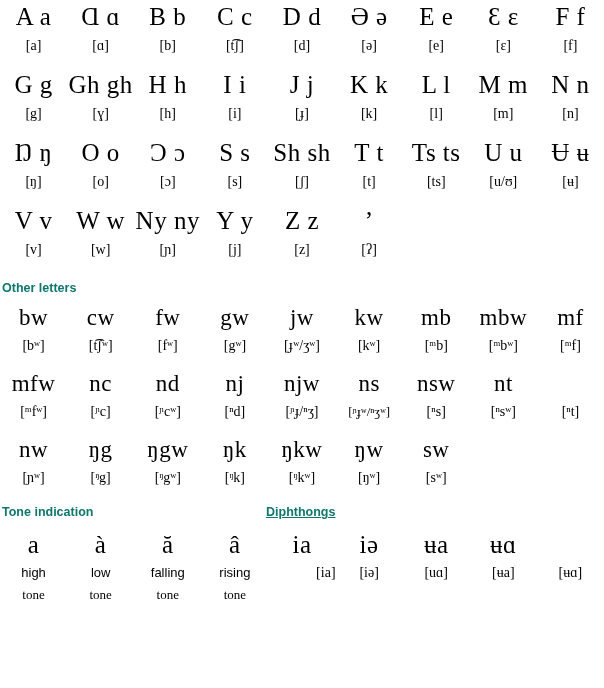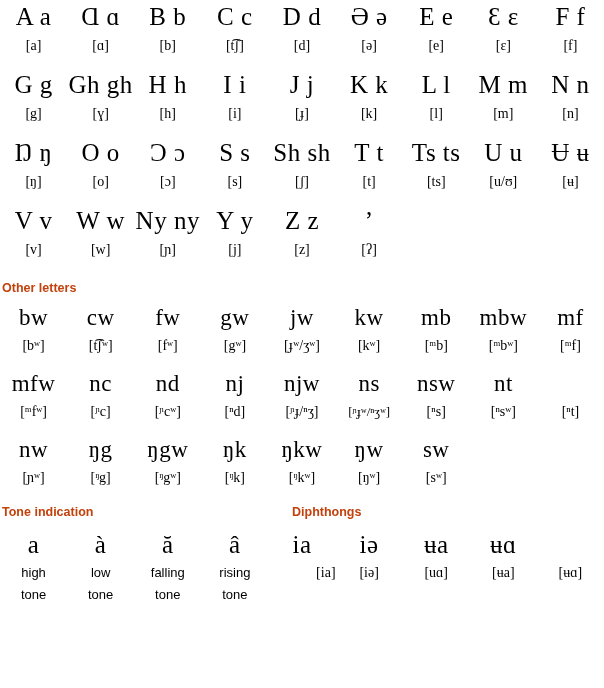--- a/index.html
+++ b/index.html
@@ -49,40 +49,40 @@
   .digraphs .cell {
     font-size: 23px;
     line-height: 32px;
   }
 
   
   .heading {
     font-family: "Liberation Sans", "DejaVu Sans", sans-serif;
     font-weight: bold;
     font-size: 12.5px;
-    color: #c2410c;
+    color: #0f766e;
     line-height: 16px;
   }
 
   
   .bottom-heads {
     position: relative;
     width: 604px;
     height: 18px;
   }
   .bottom-heads .h-tone { position: absolute; left: 2px;  top: 0; }
-  .bottom-heads .h-dip  { position: absolute; left: 292px; top: 0; }
+  .bottom-heads .h-dip  { position: absolute; left: 266px; top: 0; text-decoration: underline; }
 
   .tone-word .cell {
     font-family: "Liberation Sans", "DejaVu Sans", sans-serif;
     font-size: 13px;
     line-height: 22px;
   }
   .tone-word2 .cell {
-    font-family: Liberation Sans, sans-serif;
+    font-family: Liberation Serif, serif;
     font-size: 13px;
     line-height: 22px;
   }
 
   .spacer-6  { height: 6px; }
   .spacer-10 { height: 10px; }
   .spacer-14 { height: 14px; }
   .spacer-18 { height: 18px; }
 </style>
 </head>

